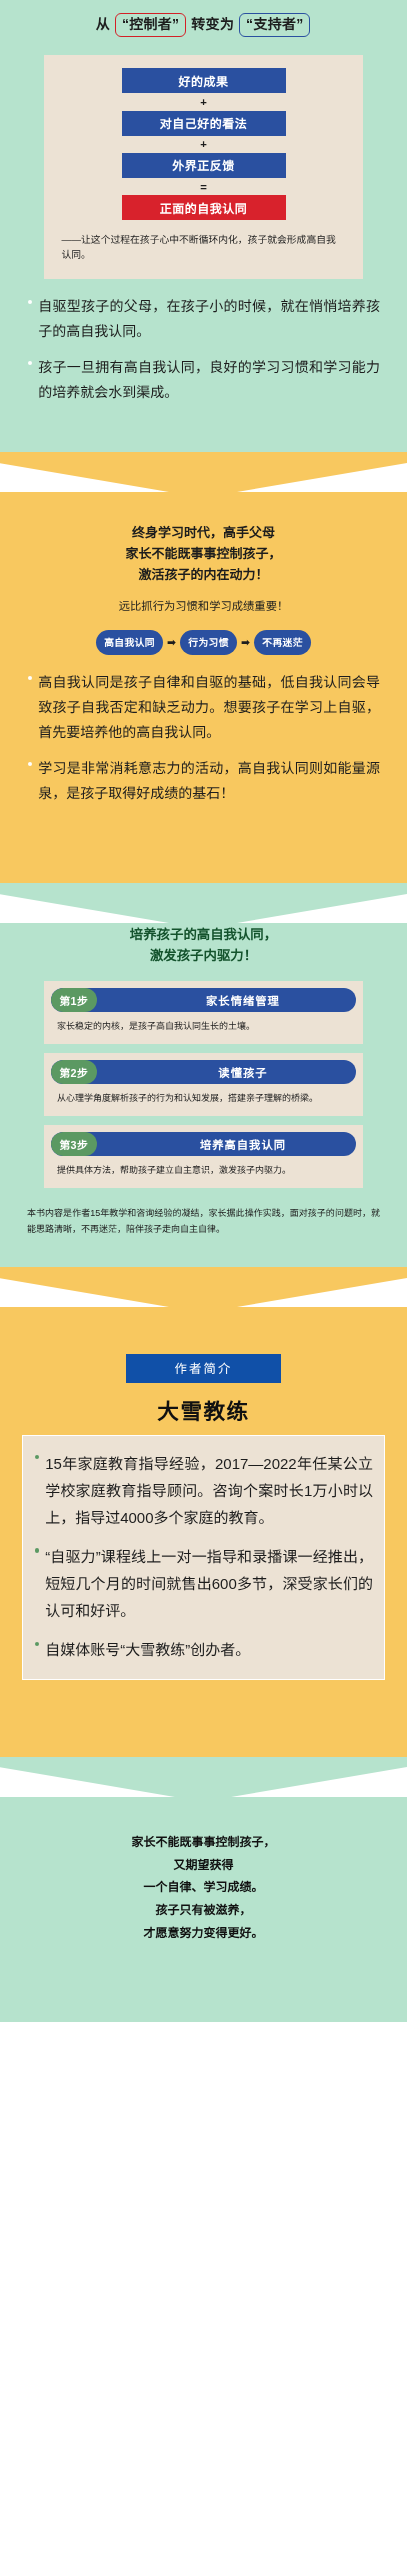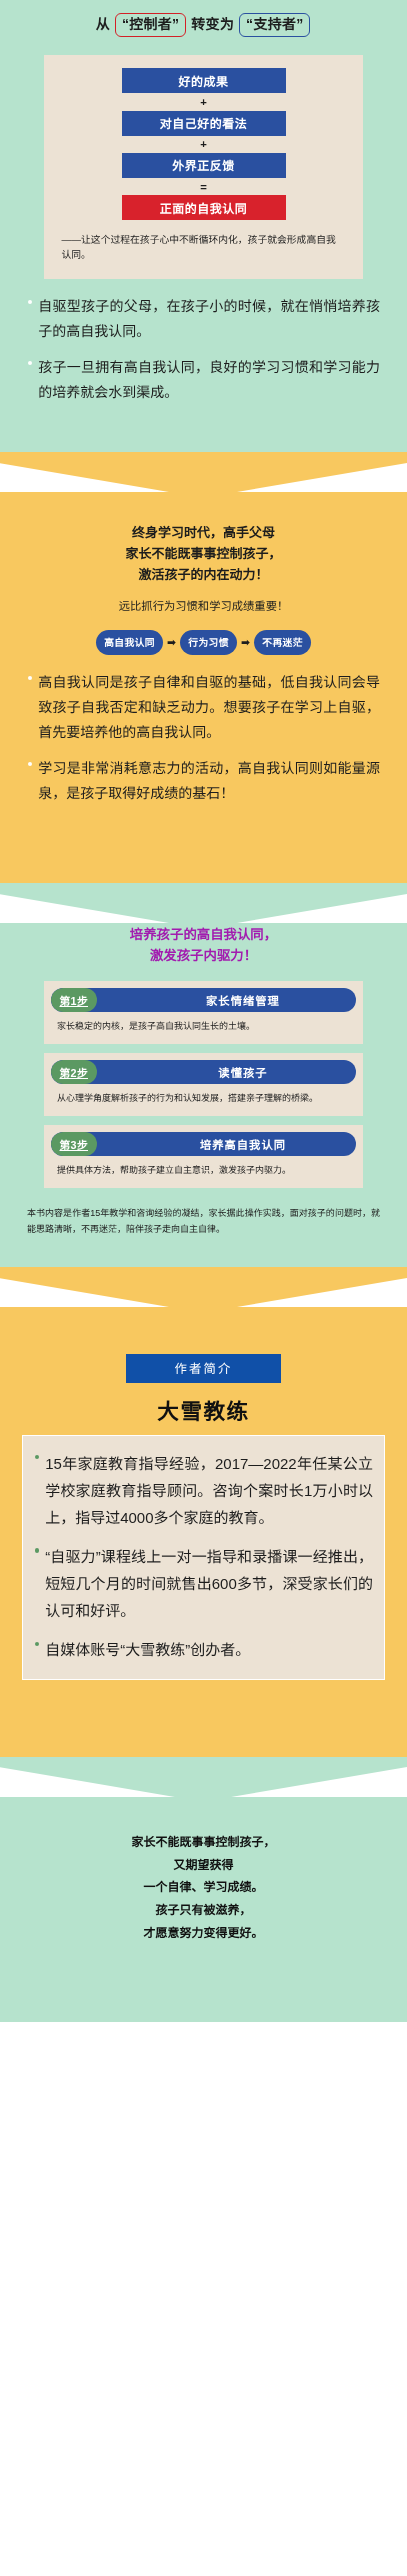--- a/index.html
+++ b/index.html
@@ -167,21 +167,21 @@
     height: 140px;
     margin-top: 11.3px;
   }
   .badge-wrap svg { display: block; margin: 0 auto; }
 
   .three-head {
     text-align: center;
     font-size: 13.4px;
     font-weight: 700;
     line-height: 1.6;
-    color: #a21caf;
+    color: #14532d;
     padding: 1px 15.5px 0;
   }
 
   
   .steps { padding: 14.4px 44px 0; }
   .step-card {
     background: #ece2d4;
     padding: 6.7px 6.7px 9.3px;
     margin-bottom: 9.3px;
   }
@@ -199,21 +199,20 @@
     color: #fff;
     border-radius: 13.4px;
     font-size: 10.8px;
     font-weight: 700;
     display: flex;
     align-items: center;
     justify-content: center;
     padding: 0 8.8px;
     letter-spacing: 0.3px;
     flex: 0 0 auto;
-    text-decoration: underline;
   }
   .step-title {
     flex: 1 1 auto;
     color: #fff;
     font-size: 11.3px;
     font-weight: 700;
     letter-spacing: 1px;
     display: flex;
     align-items: center;
     justify-content: center;

